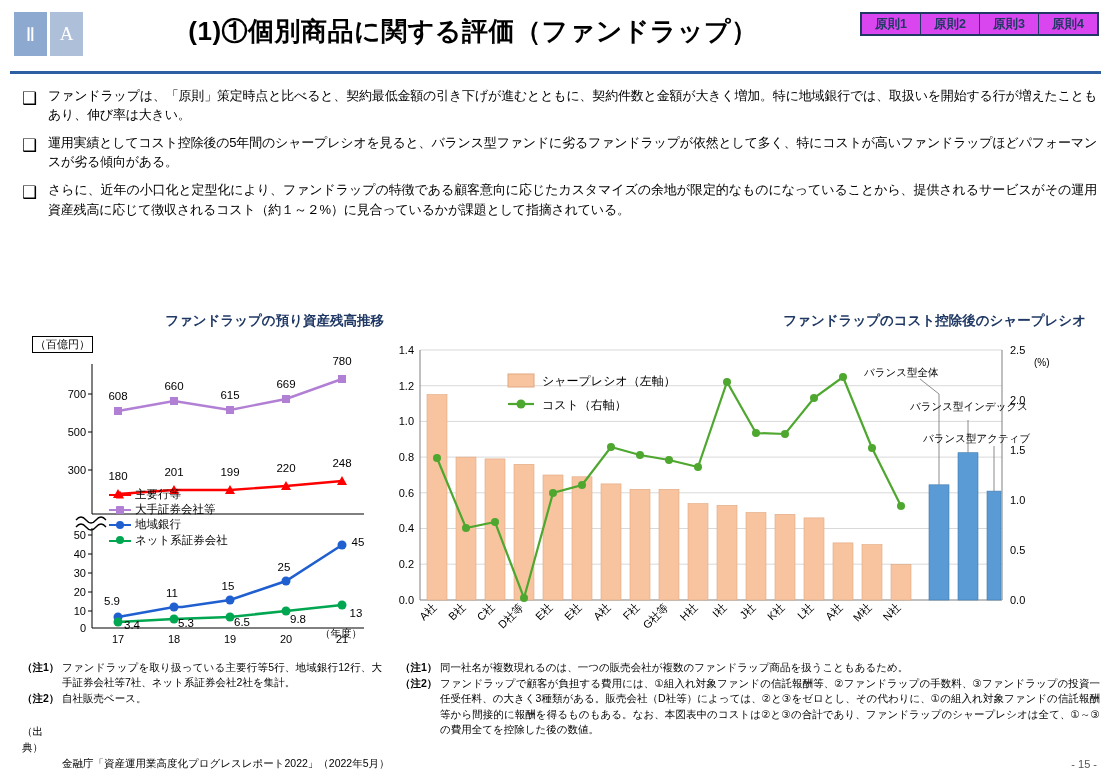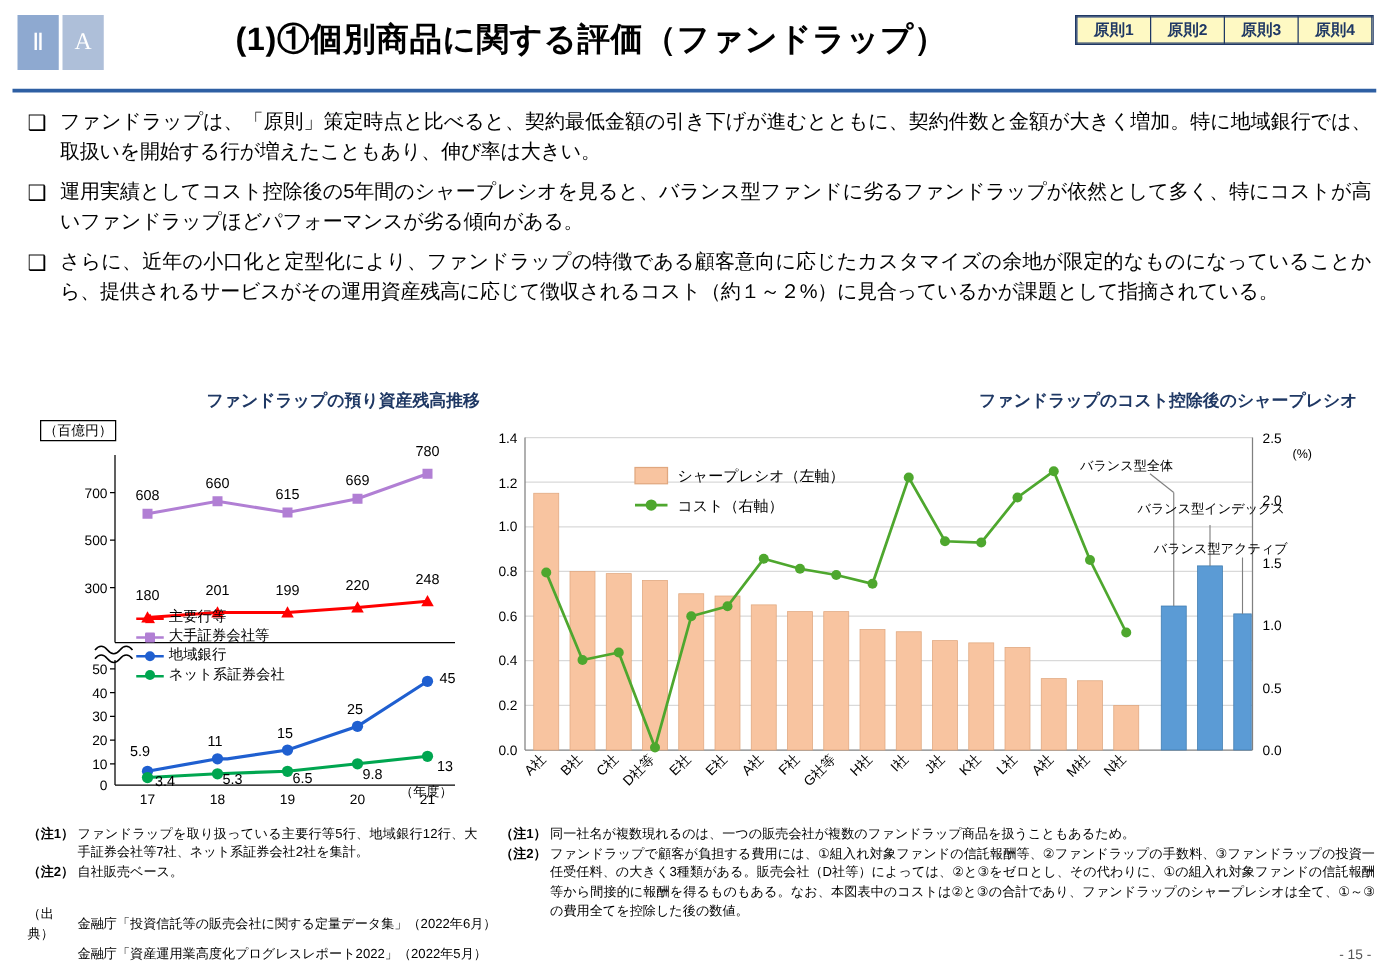--- a/index.html
+++ b/index.html
@@ -32,37 +32,37 @@
     font-family:"Liberation Sans", sans-serif;
   }
   .principles {
     position:absolute; right:12px; top:12px;
     border:1px solid #1f3864;
   }
   .principles table { border-collapse:collapse; }
   .principles td {
     border:1px solid #1f3864; width:59px; height:21px;
     text-align:center; font-size:12.5px; color:#1f3864;
-    font-weight:bold; background:#fef9c3;
+    font-weight:bold; background:#d946ef;
   }
   .header-rule {
     position:absolute; left:10px; top:71px; width:1091px; height:3px;
     background:#2e5fa3;
   }
   
   .bullets {
     position:absolute; left:22px; top:86px; width:1075px;
   }
   .bullet { display:flex; margin-bottom:9px; }
   .bullet-mark {
     width:26px; flex:0 0 26px; font-size:17px; line-height:1.45;
     color:#000; padding-top:1px;
   }
   .bullet-text {
-    font-size:16px; line-height:1.47; letter-spacing:-0.2px;
+    font-size:13px; line-height:1.47; letter-spacing:-0.2px;
     text-align:justify;
   }
   
   .left-chart {
     position:absolute; left:14px; top:312px; width:370px; height:345px;
   }
   .chart-title {
     text-align:right; font-size:13.5px; font-weight:bold; color:#1f3864;
   }
   .lc-unit {
@@ -398,21 +398,20 @@
   </div>
   <div class="note-row">
     <div class="note-label">（注2）</div>
     <div class="note-body">ファンドラップで顧客が負担する費用には、①組入れ対象ファンドの信託報酬等、②ファンドラップの手数料、③ファンドラップの投資一任受任料、の大きく3種類がある。販売会社（D社等）によっては、②と③をゼロとし、その代わりに、①の組入れ対象ファンドの信託報酬等から間接的に報酬を得るものもある。なお、本図表中のコストは②と③の合計であり、ファンドラップのシャープレシオは全て、①～③の費用全てを控除した後の数値。</div>
   </div>
 </div>
 
 <div class="source">
   <div class="src-row">
     <div class="src-label">（出典）</div>
-    <div>金融庁「投資信託等の販売会社に関する定量データ集」（2022年6月）</div>
   </div>
   <div class="src-row">
     <div class="src-label"></div>
     <div>金融庁「資産運用業高度化プログレスレポート2022」（2022年5月）</div>
   </div>
 </div>
 
 <div class="page-num">- 15 -</div>
 
 </body></html>

